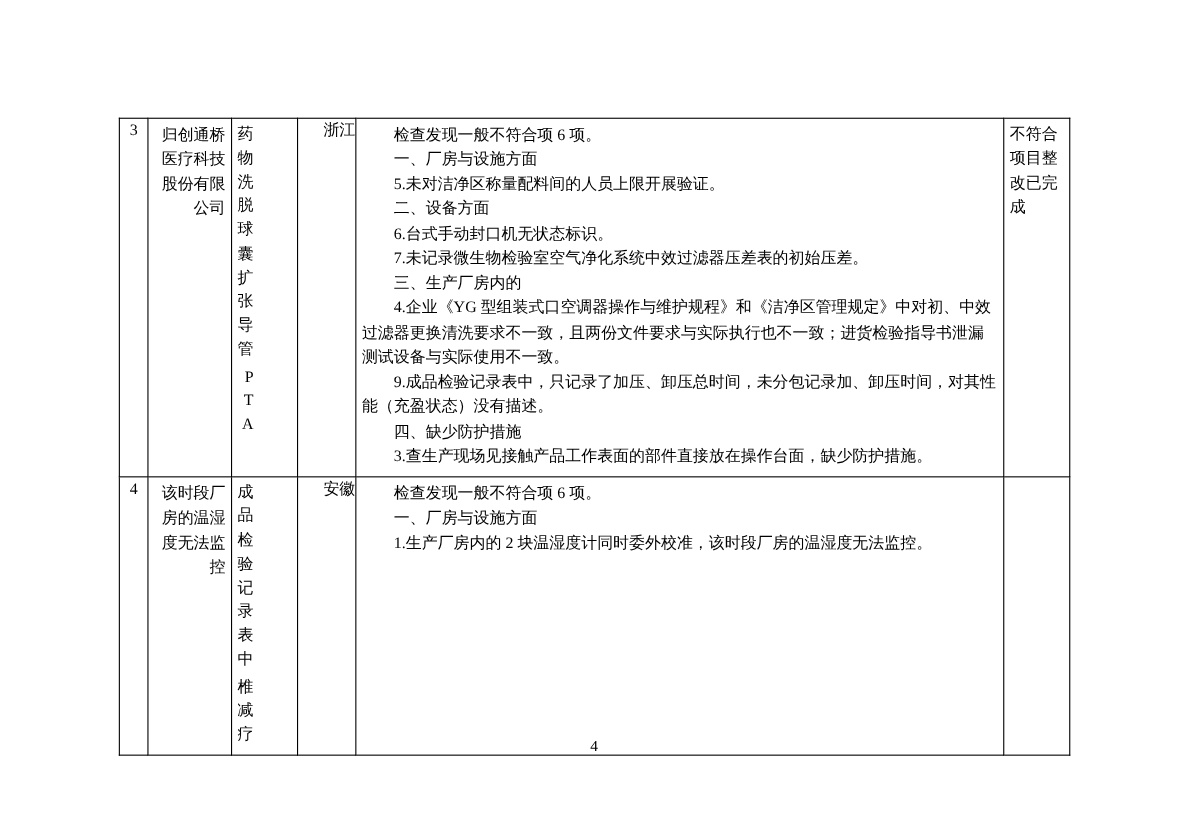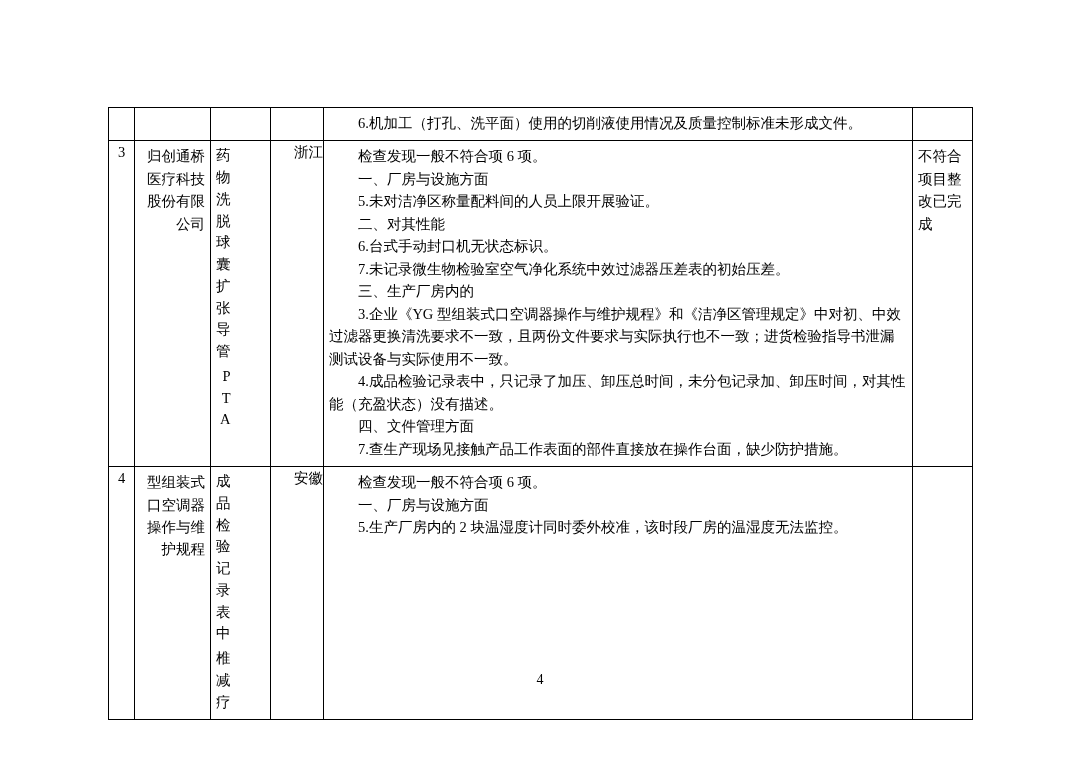--- a/index.html
+++ b/index.html
@@ -60,20 +60,21 @@
   .mid-cell {
     vertical-align: middle;
   }
   .region-cell {
     text-align: right;
     vertical-align: middle;
   }
   .stat-cell {
     word-break: break-all;
     vertical-align: middle;
+    font-family: Liberation Mono, monospace;
   }
   .body-cell p {
     margin: 0;
     text-indent: 2em;
   }
   .prod-cols {
     display: flex;
     flex-direction: column;
     gap: 3px;
   }
@@ -101,86 +102,74 @@
     <colgroup>
       <col class="c-num">
       <col class="c-name">
       <col class="c-prod">
       <col class="c-reg">
       <col class="c-body">
       <col class="c-stat">
     </colgroup>
     <tbody>
 
-      <tr>
-        <td class="num-cell"></td>
-        <td class="narrow"></td>
-        <td class="narrow"></td>
-        <td class="region-cell"></td>
-        <td class="body-cell">
-          <div class="cell-pad">
-            <p>6.机加工（打孔、洗平面）使用的切削液使用情况及质量控制标准未形成文件。</p>
-          </div>
-        </td>
-        <td class="stat-cell"></td>
-      </tr>
 
       <tr>
         <td class="num-cell">3</td>
         <td class="narrow mid-cell">
           <div class="cell-pad">归创通桥医疗科技股份有限公司</div>
         </td>
         <td class="narrow mid-cell">
           <div class="cell-pad">
             <div class="prod-cols">
               <div class="prod-col">药物洗脱球囊扩张导管</div>
               <div class="prod-col">PTA</div>
             </div>
           </div>
         </td>
         <td class="region-cell">浙江</td>
         <td class="body-cell">
           <div class="cell-pad">
             <p>检查发现一般不符合项 6 项。</p>
             <p>一、厂房与设施方面</p>
             <p>5.未对洁净区称量配料间的人员上限开展验证。</p>
-            <p>二、对其性能</p>
+            <p>二、设备方面</p>
             <p>6.台式手动封口机无状态标识。</p>
             <p>7.未记录微生物检验室空气净化系统中效过滤器压差表的初始压差。</p>
             <p>三、生产厂房内的</p>
-            <p>3.企业《YG 型组装式口空调器操作与维护规程》和《洁净区管理规定》中对初、中效过滤器更换清洗要求不一致，且两份文件要求与实际执行也不一致；进货检验指导书泄漏测试设备与实际使用不一致。</p>
-            <p>4.成品检验记录表中，只记录了加压、卸压总时间，未分包记录加、卸压时间，对其性能（充盈状态）没有描述。</p>
-            <p>四、文件管理方面</p>
-            <p>7.查生产现场见接触产品工作表面的部件直接放在操作台面，缺少防护措施。</p>
+            <p>4.企业《YG 型组装式口空调器操作与维护规程》和《洁净区管理规定》中对初、中效过滤器更换清洗要求不一致，且两份文件要求与实际执行也不一致；进货检验指导书泄漏测试设备与实际使用不一致。</p>
+            <p>9.成品检验记录表中，只记录了加压、卸压总时间，未分包记录加、卸压时间，对其性能（充盈状态）没有描述。</p>
+            <p>四、缺少防护措施</p>
+            <p>3.查生产现场见接触产品工作表面的部件直接放在操作台面，缺少防护措施。</p>
           </div>
         </td>
         <td class="stat-cell">
           <div class="cell-pad">不符合项目整改已完成</div>
         </td>
       </tr>
 
       <tr>
         <td class="num-cell">4</td>
         <td class="narrow mid-cell">
-          <div class="cell-pad">型组装式口空调器操作与维护规程</div>
+          <div class="cell-pad">该时段厂房的温湿度无法监控</div>
         </td>
         <td class="narrow mid-cell">
           <div class="cell-pad">
             <div class="prod-cols">
               <div class="prod-col">成品检验记录表中</div>
               <div class="prod-col">椎减疗</div>
             </div>
           </div>
         </td>
         <td class="region-cell">安徽</td>
         <td class="body-cell">
           <div class="cell-pad">
             <p>检查发现一般不符合项 6 项。</p>
             <p>一、厂房与设施方面</p>
-            <p>5.生产厂房内的 2 块温湿度计同时委外校准，该时段厂房的温湿度无法监控。</p>
+            <p>1.生产厂房内的 2 块温湿度计同时委外校准，该时段厂房的温湿度无法监控。</p>
           </div>
         </td>
         <td class="stat-cell"></td>
       </tr>
     </tbody>
   </table>
 
   <div class="page-number">4</div>
 </div>
 

